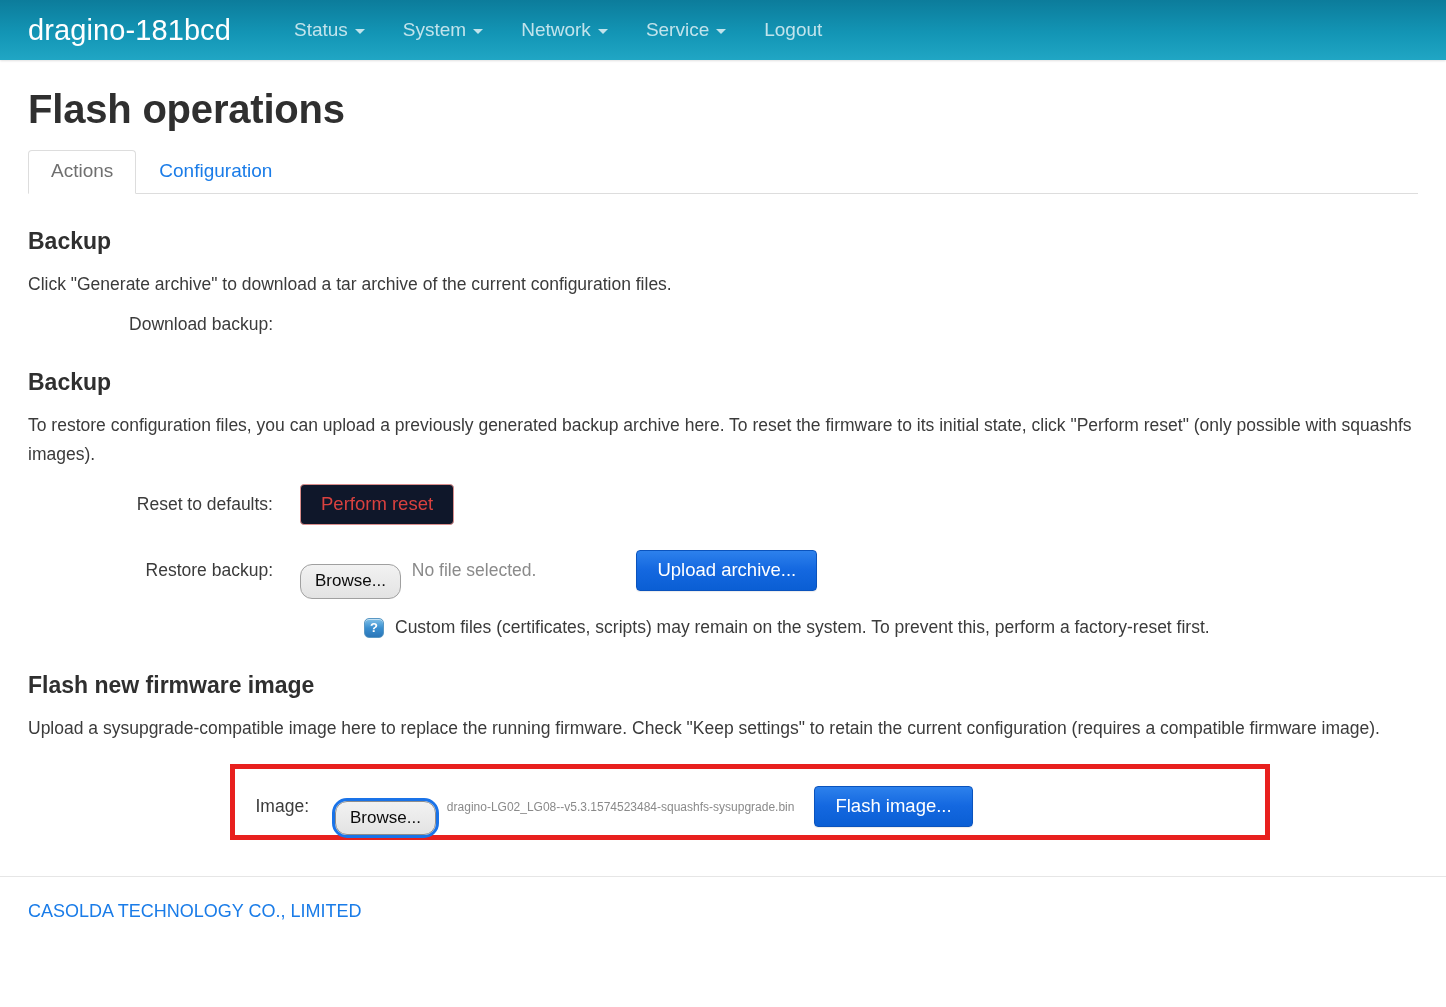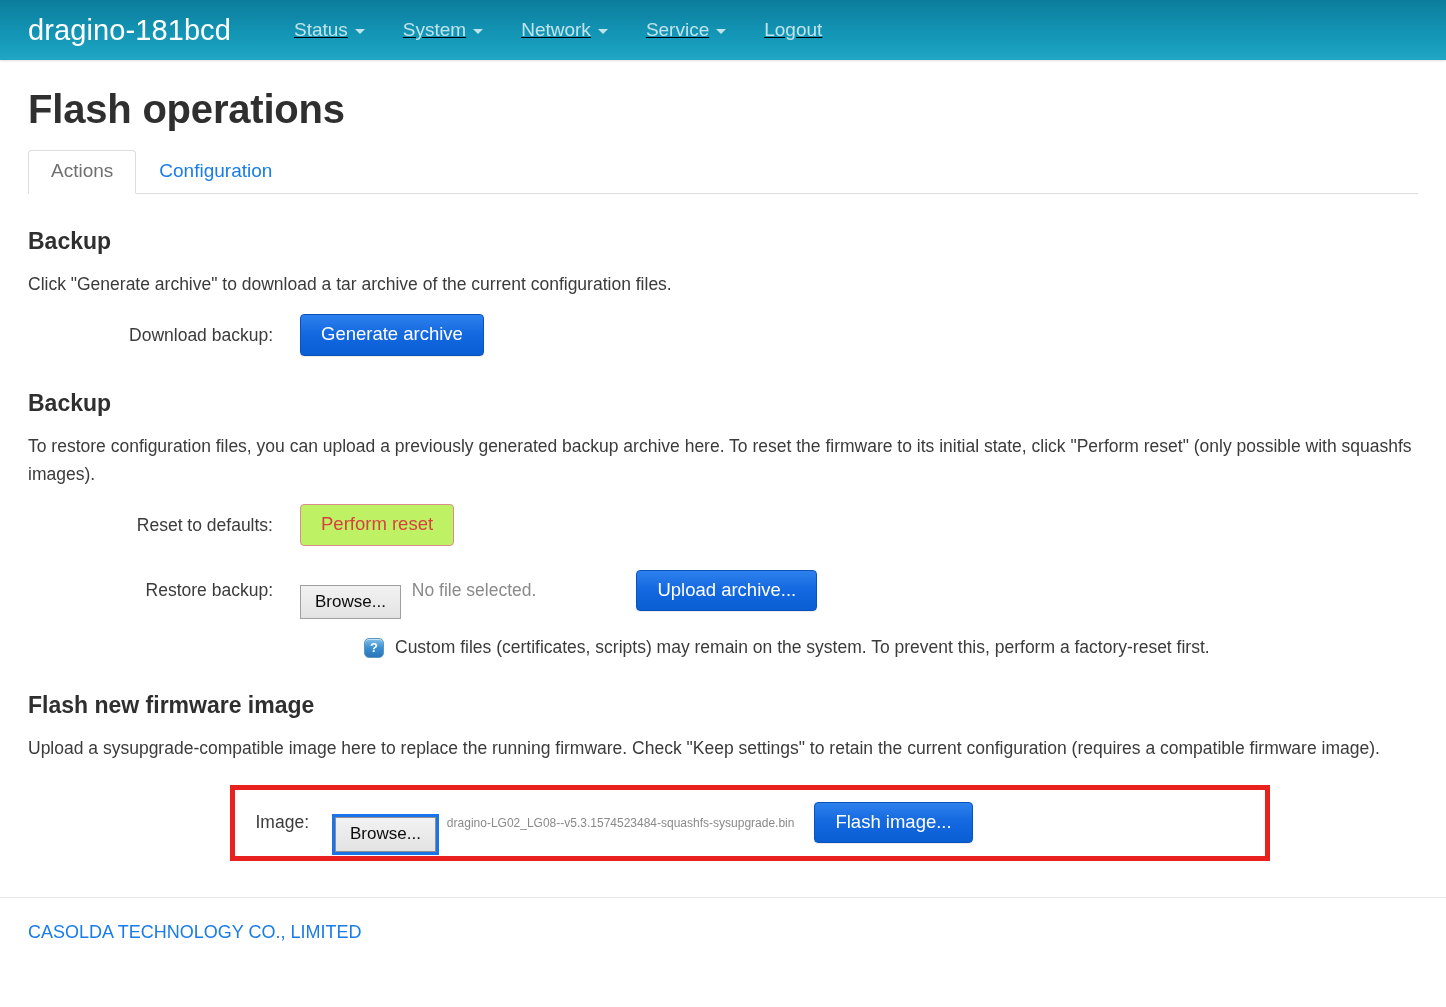--- a/index.html
+++ b/index.html
@@ -28,21 +28,20 @@
     font-size: 29px;
     font-weight: 400;
     letter-spacing: .1px;
     white-space: nowrap;
   }
   .nav {
     display: flex;
     align-items: center;
     margin-left: 44px;
     gap: 0px;
-    text-decoration: underline;
   }
   .nav-item {
     color: rgba(255,255,255,.74);
     font-size: 19px;
     padding: 6px 19px;
     white-space: nowrap;
     cursor: pointer;
     display: flex;
     align-items: center;
     gap: 7px;
@@ -145,41 +144,41 @@
     cursor: pointer;
     line-height: 1.05;
     white-space: nowrap;
     box-shadow: 0 1px 1px rgba(0,0,0,.08);
   }
 
   .btn-danger {
     font-family: "Liberation Sans", sans-serif;
     font-size: 18.5px;
     color: #d9413f;
-    background: #bef264;
+    background: #0f172a;
     border: 1px solid #d98e8c;
     border-radius: 4px;
     padding: 9px 20px 11px 20px;
     cursor: pointer;
     line-height: 1.05;
     white-space: nowrap;
   }
 
   
   .fileinput {
     display: flex;
     align-items: center;
   }
   .file-btn {
     font-family: "Liberation Sans", sans-serif;
     font-size: 17px;
     color: #0b0b0b;
     background: linear-gradient(to bottom, #f2f2f2 0%, #e3e3e3 100%);
     border: 1px solid #a0a0a0;
-    border-radius: 0;
+    border-radius: 12px;
     padding: 6px 14px 7px 14px;
     cursor: pointer;
     line-height: 1.15;
     white-space: nowrap;
     margin-top: 23px;
   }
   .file-btn.focused {
     outline: 3px solid #1a73e8;
     outline-offset: 0px;
     border-color: #8d8d8d;
@@ -219,21 +218,21 @@
   }
 
   
   .highlight-box {
     border: 5px solid #e8201e;
     background: #ffffff;
     margin: 22px 0 0 202px;
     width: 1040px;
     height: 76px;
     display: flex;
-    align-items: center;
+    align-items: flex-end;
   }
   .highlight-box .row { margin: 0; width: 100%; }
   .highlight-box .row-label {
     width: 100px;
     min-width: 100px;
     text-align: right;
     padding-right: 26px;
   }
   .img-filename {
     font-size: 12px;
@@ -294,23 +293,20 @@
     <div class="tab inactive">
       <span>Configuration</span>
     </div>
   </div>
 
   <h2 class="section-title">Backup</h2>
   <p class="desc">Click "Generate archive" to download a tar archive of the current configuration files.</p>
 
   <div class="row">
     <div class="row-label">Download backup:</div>
-    <div class="row-field">
-      <button class="btn-blue">Generate archive</button>
-    </div>
   </div>
 
   <h2 class="section-title">Backup</h2>
   <p class="desc">To restore configuration files, you can upload a previously generated backup archive here. To reset the firmware to its initial state, click "Perform reset" (only possible with squashfs images).</p>
 
   <div class="row">
     <div class="row-label">Reset to defaults:</div>
     <div class="row-field">
       <button class="btn-danger">Perform reset</button>
     </div>

